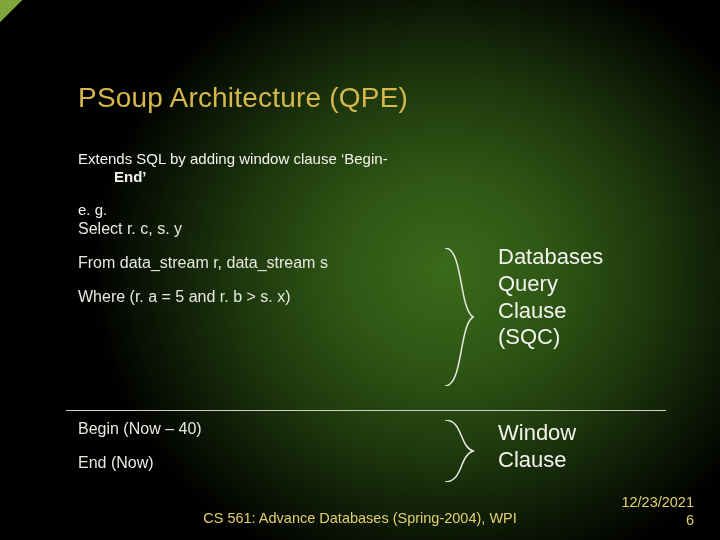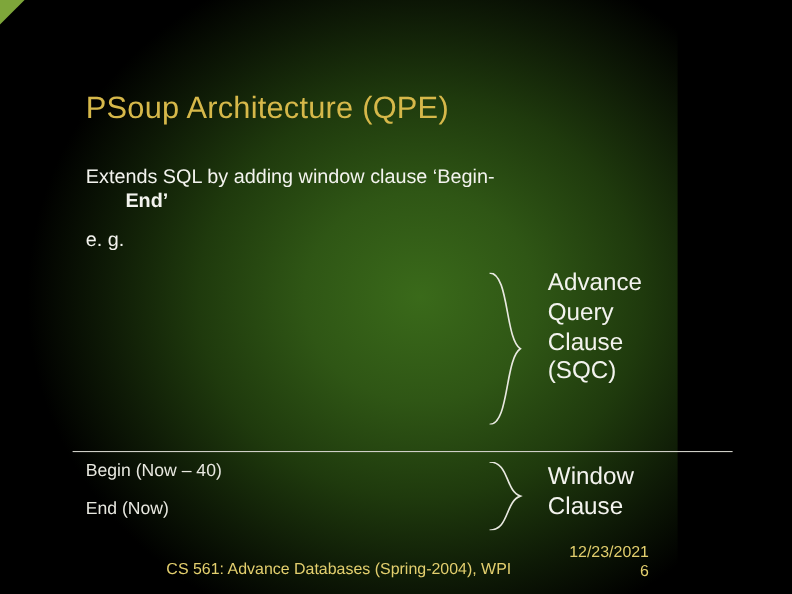--- a/index.html
+++ b/index.html
@@ -3,21 +3,21 @@
 <meta charset="utf-8">
 <style>
   * { margin: 0; padding: 0; box-sizing: border-box; }
   html, body { width: 720px; height: 540px; overflow: hidden; }
   body {
     font-family: Arial, Helvetica, sans-serif;
     background: #000;
   }
   .slide {
     position: relative;
-    width: 616px;
+    width: 720px;
     height: 540px;
     background: radial-gradient(ellipse 420px 380px at 62% 50%,
                 #3a6a1a 0%,
                 #2f5615 25%,
                 #1f3a0d 48%,
                 #0e1a06 68%,
                 #000 85%);
     color: #e8e8e0;
   }
   .corner-accent {
@@ -42,21 +42,21 @@
     left: 78px; top: 82px;
     font-size: 28px;
     font-weight: 400;
     color: #d6b84a;
     letter-spacing: 0.2px;
   }
   .body {
     position: absolute;
     left: 78px; top: 150px;
     width: 580px;
-    font-size: 18px;
+    font-size: 15px;
     color: #f3f3ee;
     line-height: 1.22;
   }
   .body .row {
     margin-bottom: 14px;
   }
   .indent { padding-left: 36px; font-weight: bold; }
   .divider {
     position: absolute;
     left: 66px;
@@ -121,27 +121,32 @@
   <div class="title">PSoup Architecture (QPE)</div>
 
   <div class="body">
     <div class="row">
       <span>Extends SQL by adding window clause ‘Begin-</span><br>
       <span class="indent">End’</span>
     </div>
     <div class="row">e. g.</div>
   </div>
 
+  <div class="query-box">
+    <div class="row">Select r. c, s. y</div>
+    <div class="row">From data_stream r, data_stream s</div>
+    <div class="row">Where (r. a = 5 and r. b &gt; s. x)</div>
+  </div>
 
   <svg class="brace brace-top" viewBox="0 0 48 138" preserveAspectRatio="none">
     <path d="M2,0 C20,0 16,60 30,69 C16,78 20,138 2,138"></path>
   </svg>
 
   <div class="right-labels sqc">
-    <div>Advance</div>
+    <div>Databases</div>
     <div>Query</div>
     <div>Clause</div>
     <div>(SQC)</div>
   </div>
 
   <div class="divider"></div>
 
   <div class="query-box" style="top:420px;">
     <div class="row">Begin (Now – 40)</div>
     <div class="row">End (Now)</div>

